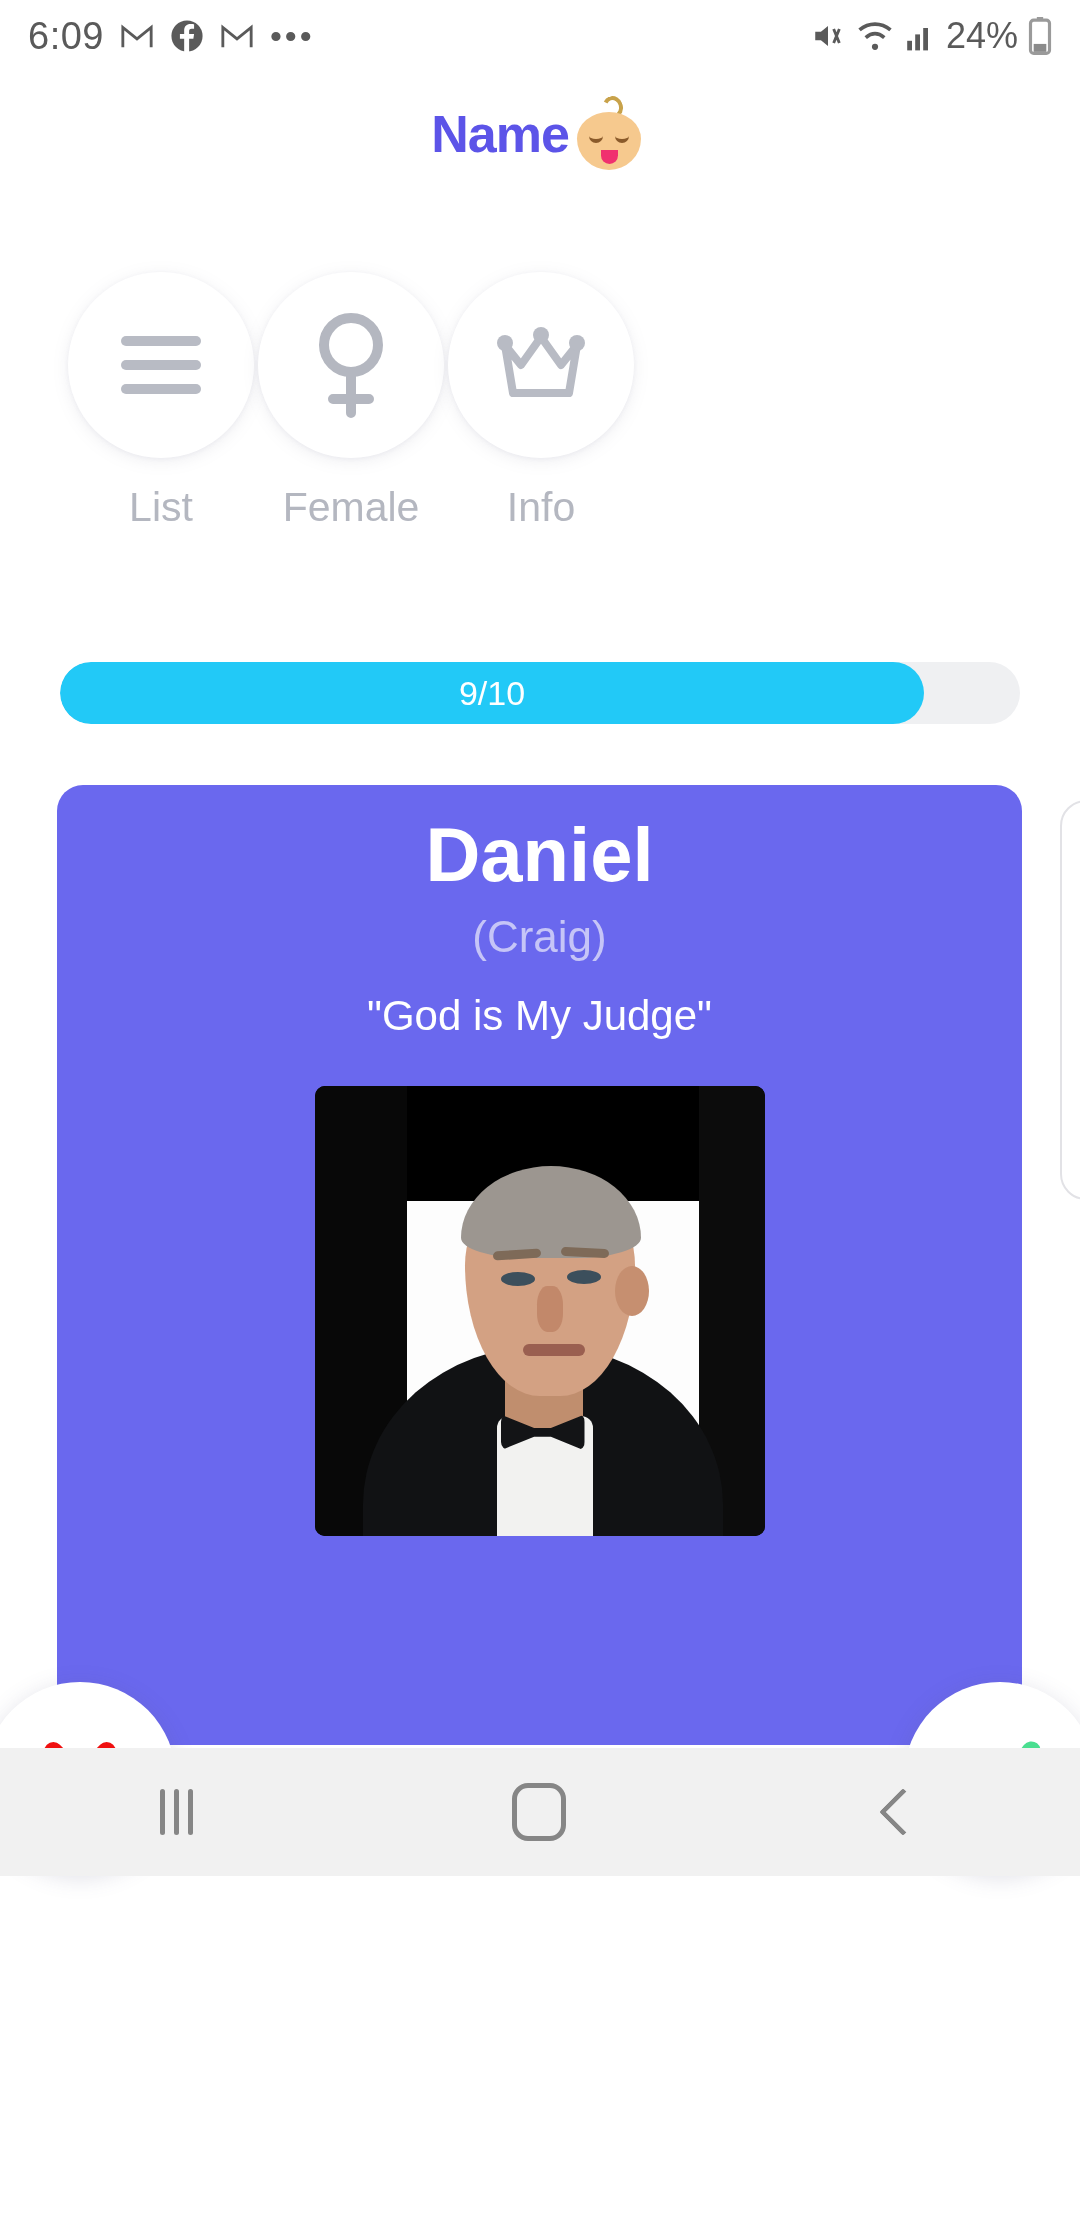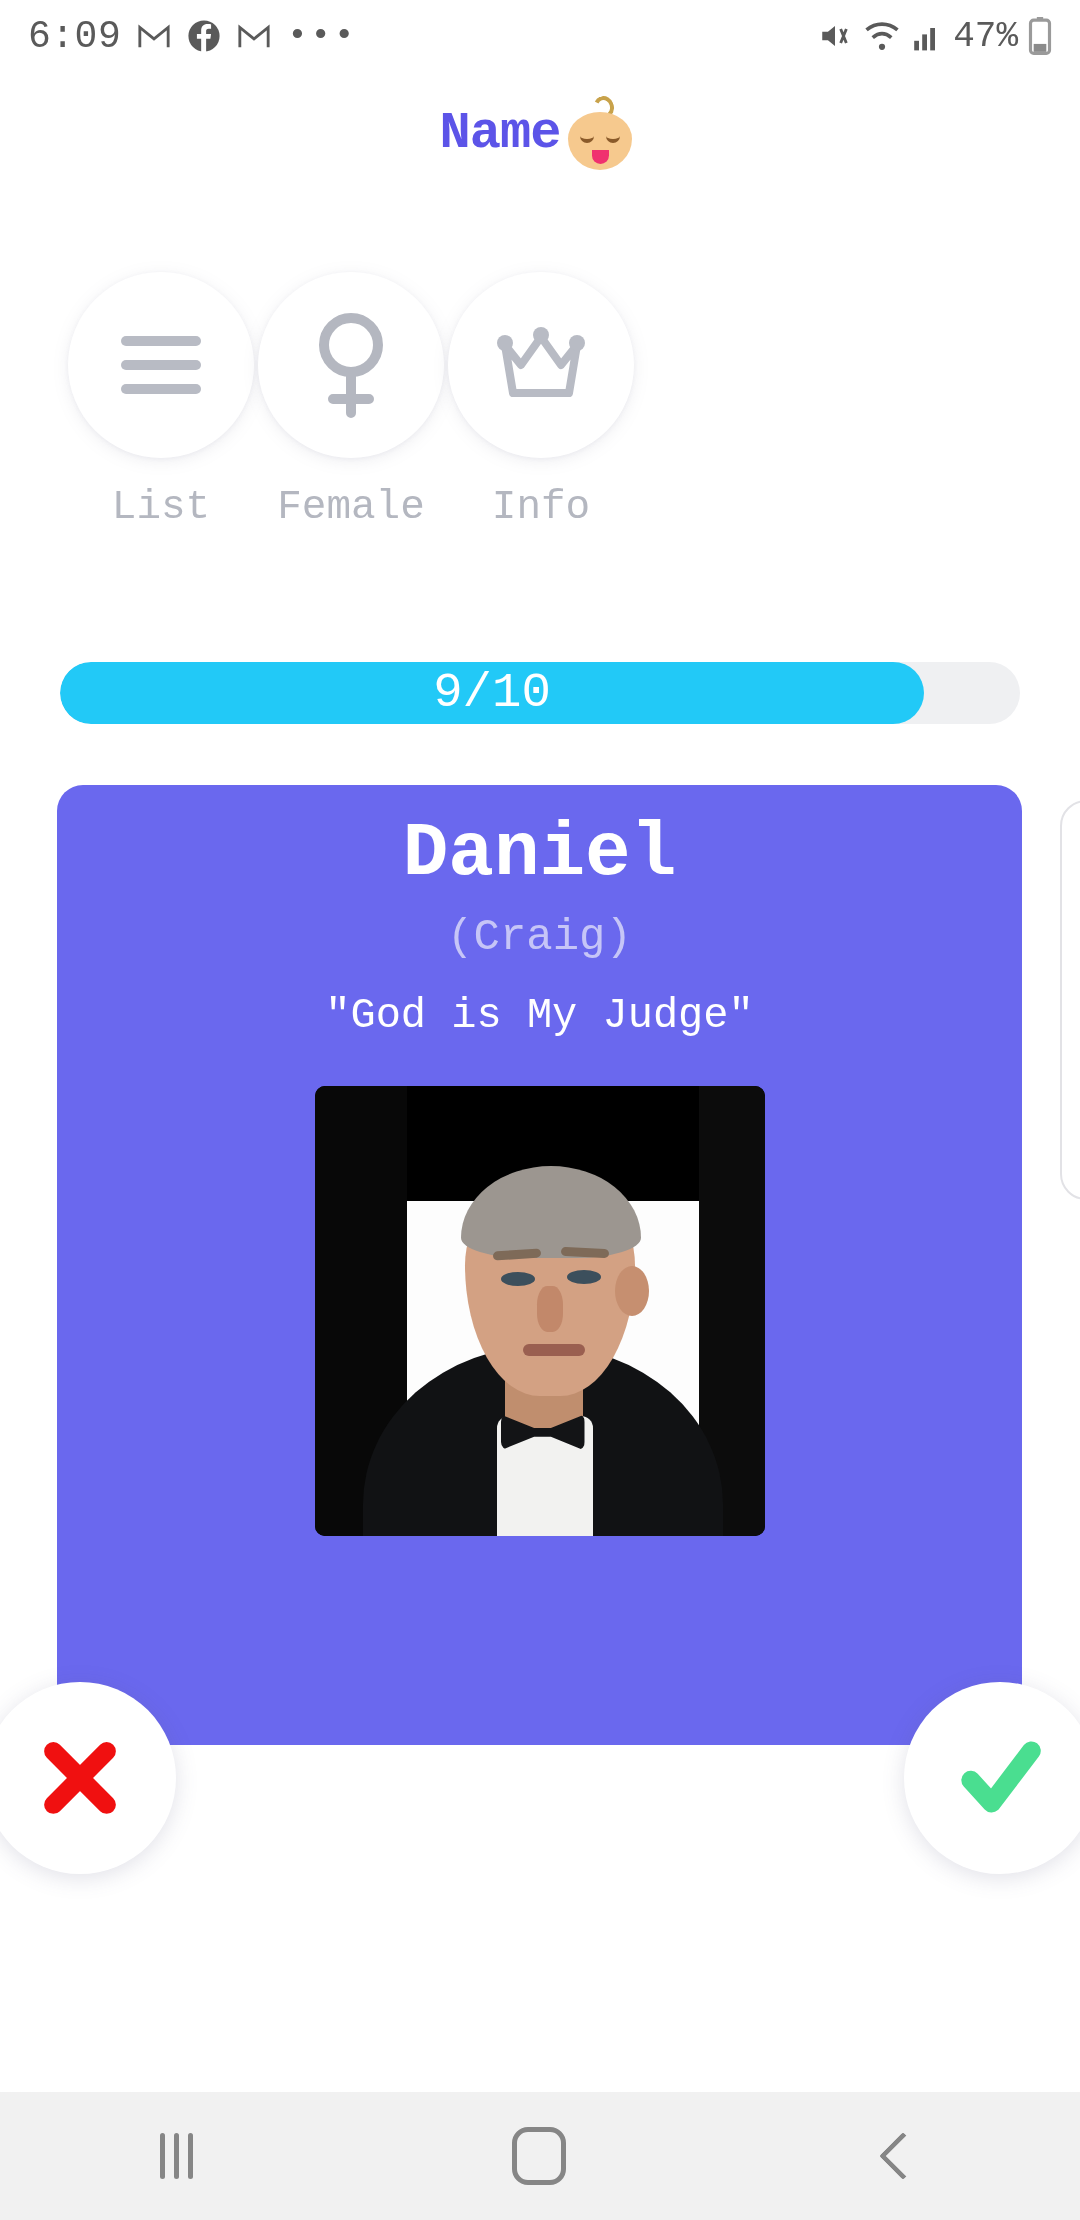--- a/index.html
+++ b/index.html
@@ -2,21 +2,21 @@
 <html><head>
 <meta charset="utf-8">
 <style>
   * { margin:0; padding:0; box-sizing:border-box; }
   html, body {
     width:1080px; height:2220px;
     background:#ffffff;
     font-family:"Liberation Sans", sans-serif;
     overflow:hidden;
   }
-  .screen { position:relative; width:1080px; height:2220px; background:#fff;font-family:Liberation Mono, monospace; }
+  .screen { position:relative; width:1080px; height:1876px; background:#fff; }
 
   
   .statusbar {
     position:absolute; top:0; left:0; width:1080px; height:72px;
     display:flex; align-items:center; justify-content:space-between;
     padding:0 28px;
   }
   .sb-left { display:flex; align-items:center; gap:16px; }
   .sb-time { font-size:38px; color:#5a5a5a; letter-spacing:0.5px; }
   .sb-icon { color:#5a5a5a; display:flex; align-items:center; }
@@ -75,21 +75,21 @@
 
   
   .progress-wrap {
     position:absolute; top:662px; left:60px; width:960px; height:62px;
     background:#eff0f2; border-radius:34px; overflow:hidden;
   }
   .progress-fill {
     height:100%; width:75%; background:#22c9f7; border-radius:34px;
     display:flex; align-items:center; justify-content:center;
   }
-  .progress-text { color:#ffffff; font-size:49px; }
+  .progress-text { color:#ffffff; font-size:34px; }
 
   
   .card {
     position:absolute; top:785px; left:57px; width:965px; height:960px;
     background:#6a68ee; border-radius:26px;
     display:flex; flex-direction:column; align-items:center;
     padding-top:26px; overflow:hidden;
   }
   .card-name { color:#ffffff; font-size:76px; font-weight:bold; line-height:1.15; }
   .card-origin { color:#c6c5f7; font-size:44px; margin-top:14px; }
@@ -199,21 +199,21 @@
             <circle cx="12" cy="18" r="2" fill="#5a5a5a"></circle>
           </svg>
       </span>
       <span class="sb-icon">
         <svg width="32" height="32" viewBox="0 0 20 20">
             <rect x="2" y="13" width="3" height="6" fill="#5a5a5a"></rect>
             <rect x="7" y="9" width="3" height="10" fill="#5a5a5a"></rect>
             <rect x="12" y="5" width="3" height="14" fill="#5a5a5a"></rect>
           </svg>
       </span>
-      <span class="sb-batt">47%</span>
+      <span class="sb-batt">24%</span>
       <span class="sb-icon">
         <svg width="24" height="38" viewBox="0 0 14 24">
             <rect x="5" y="0" width="4" height="2" fill="#9a9a9a"></rect>
             <rect x="1" y="2" width="12" height="21" rx="2" fill="none" stroke="#9a9a9a" stroke-width="2"></rect>
             <rect x="3" y="17" width="8" height="5" fill="#8a8a8a"></rect>
           </svg>
       </span>
     </div>
   </div>
 

